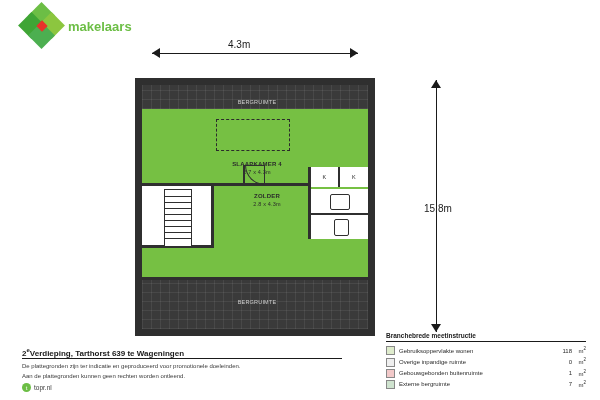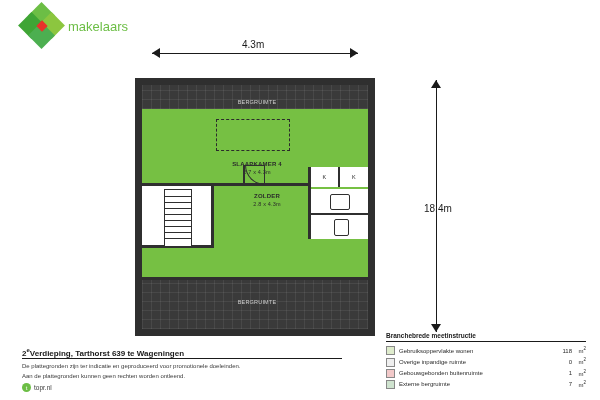--- a/index.html
+++ b/index.html
@@ -9,21 +9,21 @@
   #logo{position:absolute;left:22px;top:6px;display:flex;align-items:center;}
   #logo .mark{width:40px;height:40px;position:relative;}
   #logo .mark .d{position:absolute;width:19px;height:19px;transform:rotate(45deg);}
   #logo .mark .d1{left:10px;top:0px;background:#6cbe45;}
   #logo .mark .d2{left:0px;top:10px;background:#3fa535;}
   #logo .mark .d3{left:20px;top:10px;background:#8cc63f;}
   #logo .mark .d4{left:10px;top:20px;background:#4caf50;}
   #logo .mark .c{position:absolute;left:16px;top:16px;width:8px;height:8px;background:#e8332a;transform:rotate(45deg);}
   #logo .txt{margin-left:6px;line-height:1;}
   #logo .t1{font-size:19px;font-weight:bold;color:#3d3d3d;letter-spacing:.2px;}
-  #logo .t2{font-size:13px;color:#6cbe45;margin-top:1px;}
+  #logo .t2{font-size:13px;color:#6cbe45;margin-top:1px;font-weight:bold;}
 
   
   #plan{position:absolute;left:135px;top:78px;width:240px;height:258px;background:#2f2f2f;}
   .wall-inner{position:absolute;inset:7px;background:#3a3a3a;}
 
   
   .hatch{
     background-color:#3a3a3a;
     background-image:
       repeating-linear-gradient(0deg,rgba(255,255,255,.07) 0 1px,transparent 1px 9px),
@@ -146,26 +146,26 @@
 
     <div class="thinwall" style="left:0;top:192px;width:100%;height:3px;"></div>
     <div class="hatch" style="position:absolute;left:0;top:195px;width:100%;height:49px;"></div>
     <div class="lbl dark" style="left:60px;top:214px;width:110px;">BERGRUIMTE</div>
   </div>
 </div>
 
 <div class="dimline-h" style="left:152px;top:53px;width:206px;"></div>
 <div class="arrow" style="left:152px;top:48px;border-top:5px solid transparent;border-bottom:5px solid transparent;border-right:8px solid #1a1a1a;"></div>
 <div class="arrow" style="left:350px;top:48px;border-top:5px solid transparent;border-bottom:5px solid transparent;border-left:8px solid #1a1a1a;"></div>
-<div class="dimtext" style="left:242px;top:39px;text-align:right;">4.3m</div>
+<div class="dimtext" style="left:228px;top:39px;text-align:right;">4.3m</div>
 
 <div class="dimline-v" style="left:436px;top:80px;height:252px;"></div>
 <div class="arrow" style="left:431px;top:80px;border-left:5px solid transparent;border-right:5px solid transparent;border-bottom:8px solid #1a1a1a;"></div>
 <div class="arrow" style="left:431px;top:324px;border-left:5px solid transparent;border-right:5px solid transparent;border-top:8px solid #1a1a1a;"></div>
-<div class="dimtext" style="left:424px;top:203px;">18.4m</div>
+<div class="dimtext" style="left:424px;top:203px;">15.8m</div>
 
 <div id="footer">
   <div class="ftitle"><span>2</span><sup>e</sup><span>Verdieping, Tarthorst 639 te Wageningen</span></div>
   <div class="hr"></div>
   <div class="fline">De plattegronden zijn ter indicatie en geproduceerd voor promotionele doeleinden.</div>
   <div class="fline">Aan de plattegronden kunnen geen rechten worden ontleend.</div>
   <div class="brandline">
     <div class="circle">t</div>
     <div class="bl">topr.nl</div>
   </div>

